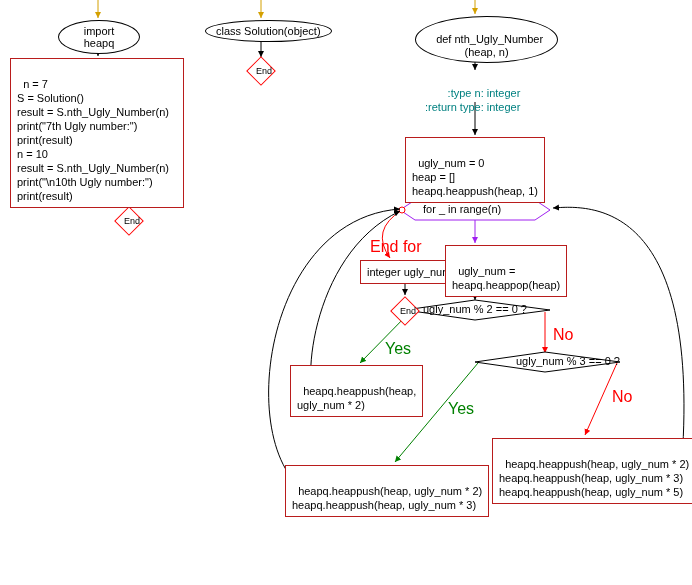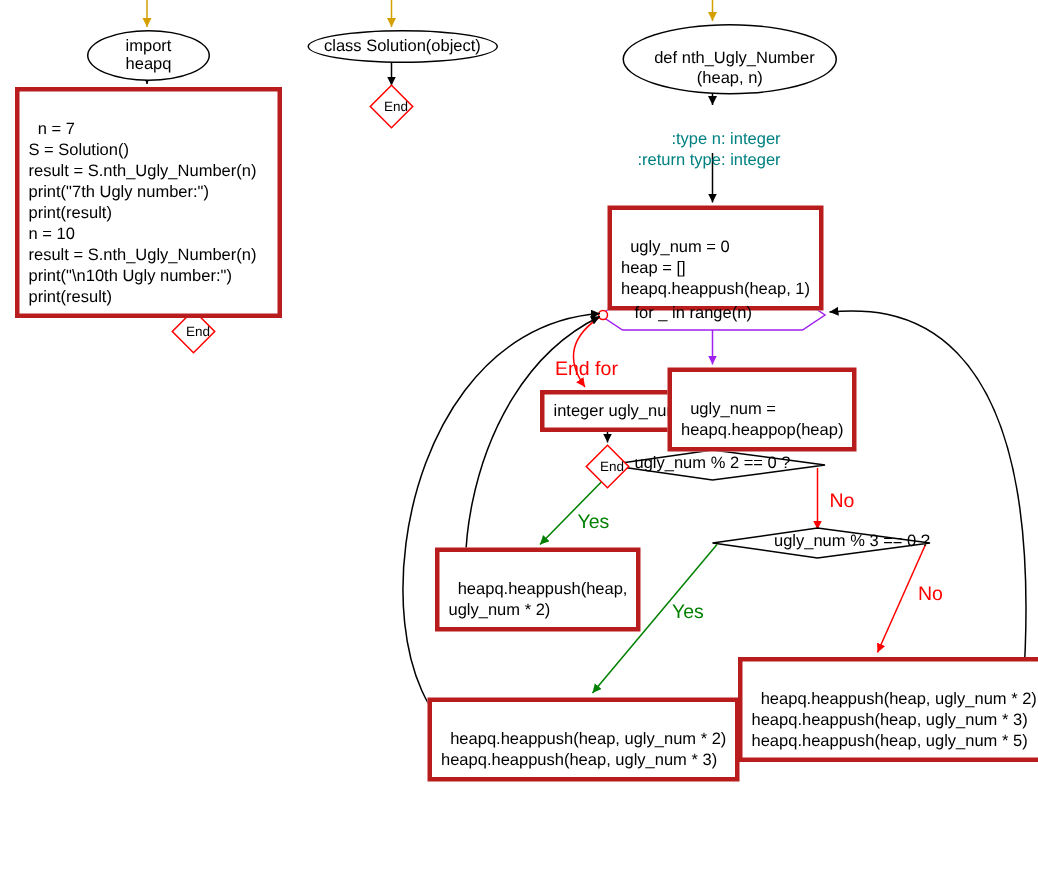--- a/index.html
+++ b/index.html
@@ -17,34 +17,34 @@
     position: absolute;
     background: white;
     text-align: center;
   }
   .ellipse {
     border: 1px solid black;
     border-radius: 50%;
     padding: 4px 10px;
   }
   .rect {
-    border: 3px solid #b91c1c;
+    border: 1px solid #b91c1c;
     padding: 4px 6px;
     text-align: left;
     line-height: 14px;
   }
   .docstr {
     position: absolute;
     color: teal;
     line-height: 14px;
     text-align: right;
   }
   .edge-label {
     position: absolute;
-    font-size: 13px;
+    font-size: 16px;
   }
   .end-box {
     position: absolute;
     width: 28px;
     height: 28px;
   }
   svg {
     position: absolute;
     top: 0;
     left: 0;

